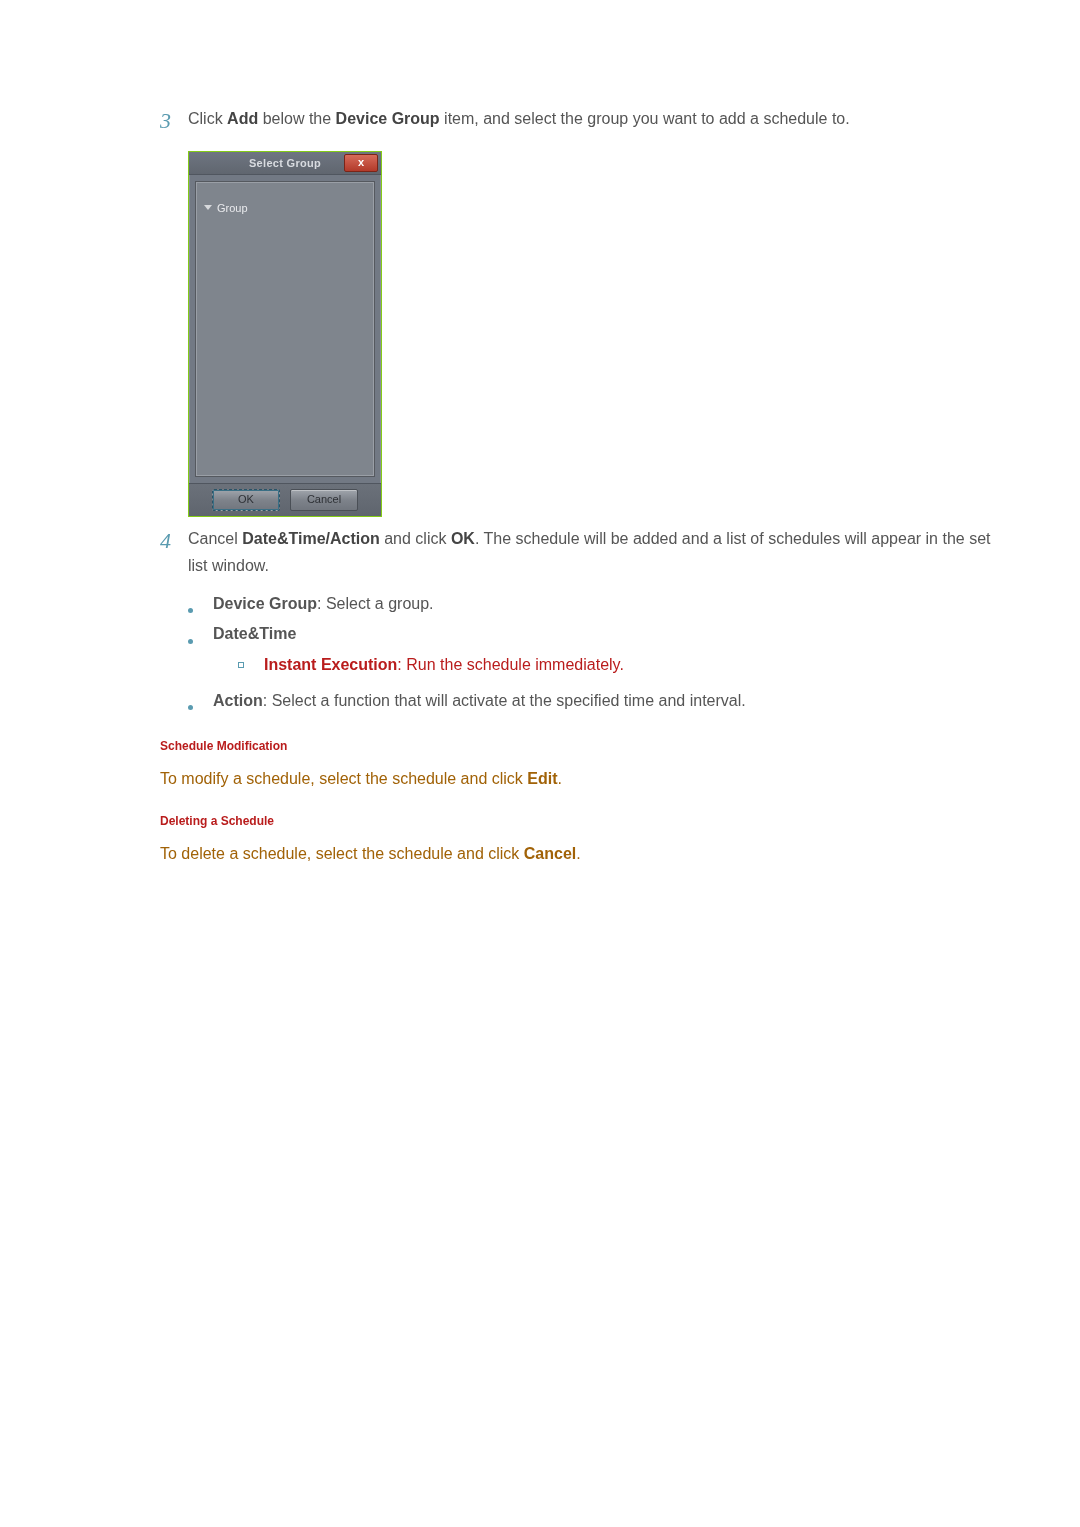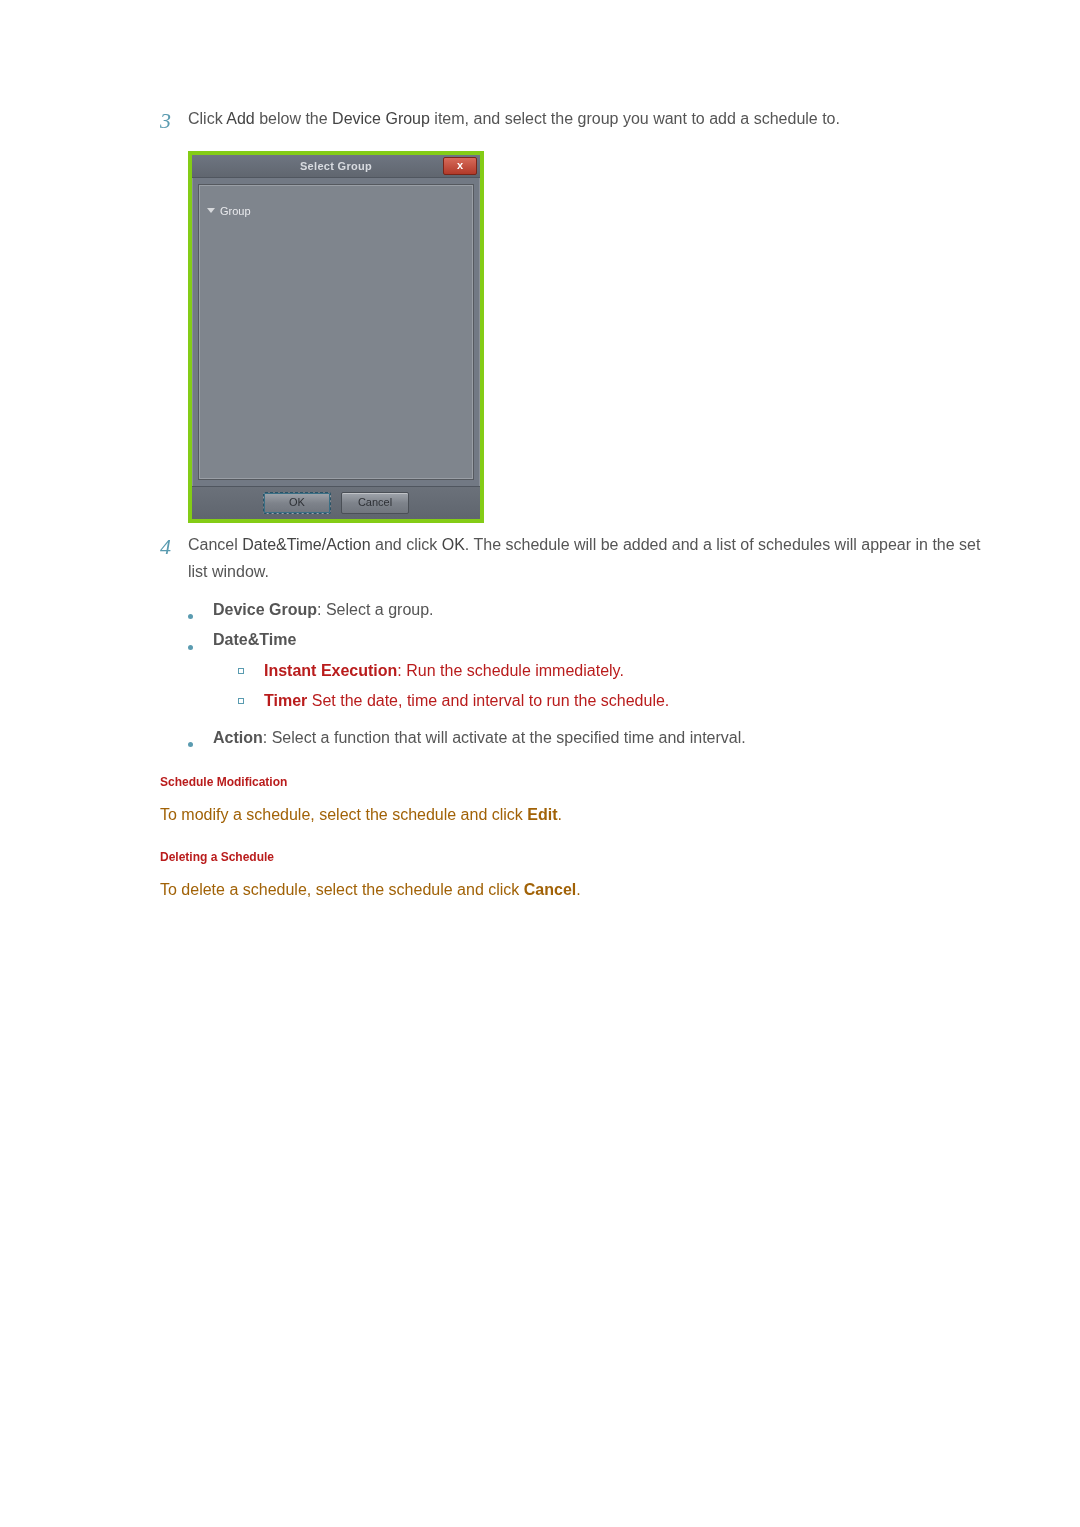--- a/index.html
+++ b/index.html
@@ -32,34 +32,34 @@
     line-height: 1.3;
     padding-top: 2px;
   }
   .step-body {
     flex: 1;
     font-size: 16px;
     line-height: 1.7;
     color: #555;
   }
   .step-body b, .bold {
-    font-weight: 400;
+    font-weight: 700;
     color: #444;
   }
 
   
   .dialog-wrap {
     margin: 15px 0 8px 28px;
     width: 244px;
   }
   .dialog {
     background: #727984;
-    border: 4px solid #84cc16;
+    border: 1px solid #84cc16;
     box-shadow: 0 0 0 1px #8a8f97 inset;
-    width: 296px;
+    width: 194px;
     box-sizing: border-box;
     font-size: 11px;
   }
   .titlebar {
     display: flex;
     align-items: center;
     justify-content: center;
     background: linear-gradient(#6e7581, #60666f);
     height: 22px;
     position: relative;
@@ -248,24 +248,20 @@
     <li>
       <span class="dot"></span>
       <span><b>Date&amp;Time</b></span>
     </li>
   </ul>
   <ul class="sub-bullets" style="margin-left:78px;">
     <li>
       <span class="sq"></span>
       <span><b>Instant Execution</b><span>: Run the schedule immediately.</span></span>
     </li>
-    <li>
-      <span class="sq"></span>
-      <span><b>Timer</b><span> Set the date, time and interval to run the schedule.</span></span>
-    </li>
   </ul>
   <ul class="bullets">
     <li>
       <span class="dot"></span>
       <span><b>Action</b><span>: Select a function that will activate at the specified time and interval.</span></span>
     </li>
   </ul>
 
   <div class="section-heading">Schedule Modification</div>
   <p class="para">

